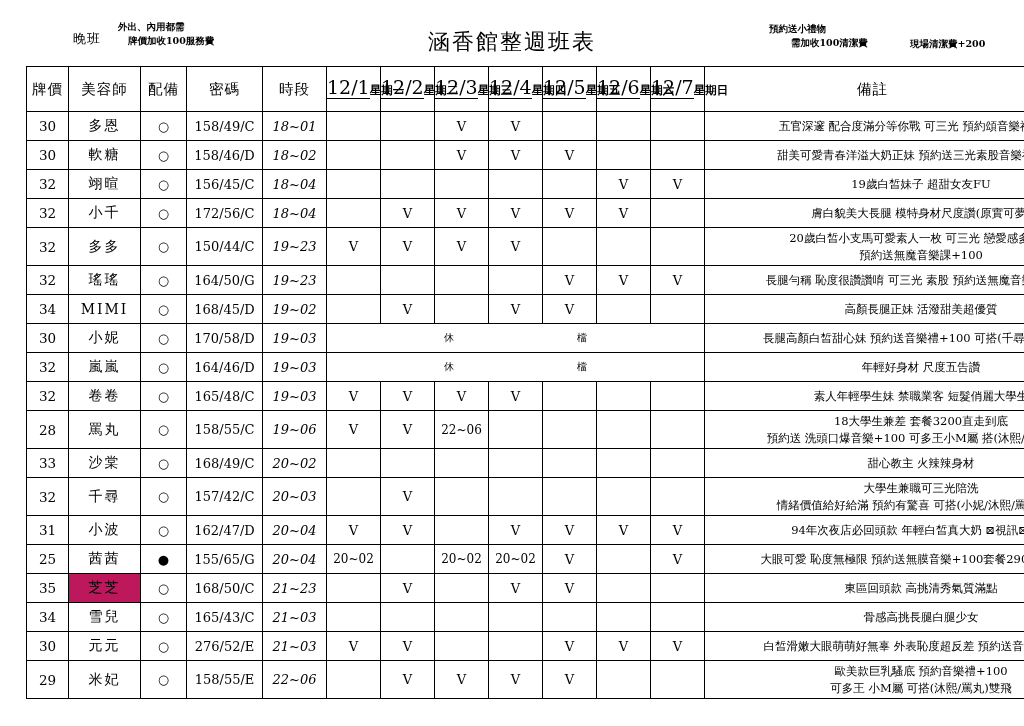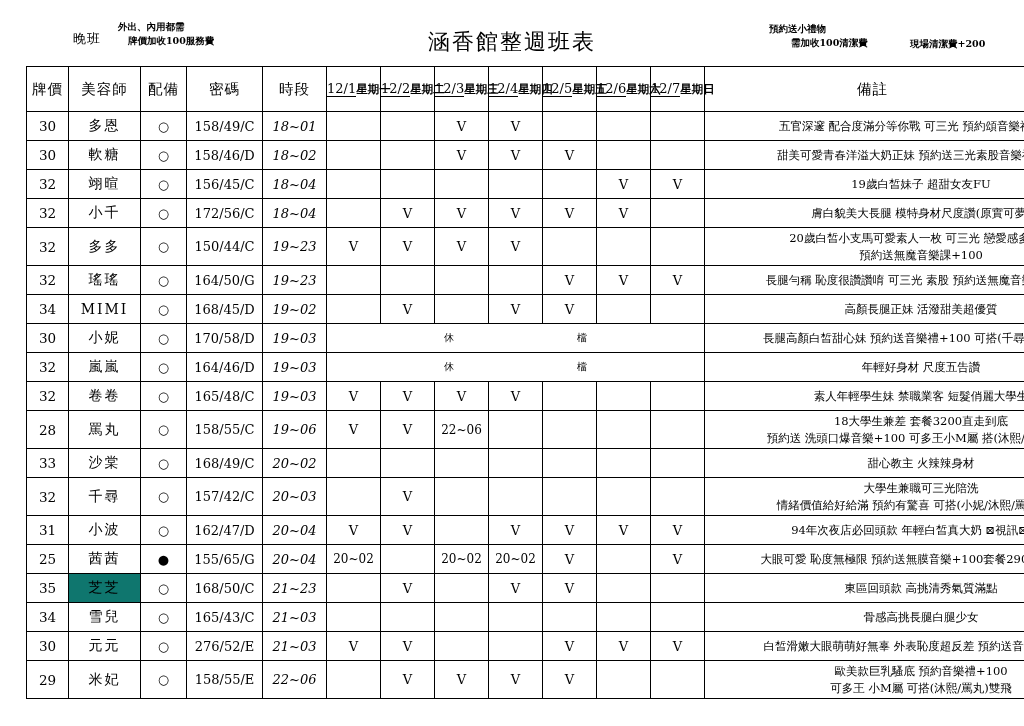--- a/index.html
+++ b/index.html
@@ -104,37 +104,37 @@
     letter-spacing: 1px;
     height: 44px;
   }
   .daycell {
     padding: 0 !important;
     height: 44px;
   }
   .day-inner { display: block; }
   .day-date {
     border-bottom: 1px solid #000;
-    font-size: 13px;
+    font-size: 19px;
     line-height: 21px;
     height: 21px;
   }
   .day-name {
     font-size: 11.5px;
     font-weight: bold;
     line-height: 22px;
     height: 22px;
   }
 
   
   tbody tr { height: 29px; }
   tbody tr.tall { height: 38px; }
   .price { font-size: 13.5px; }
   .name  { font-size: 14px; font-weight: bold; letter-spacing: 2px; }
-  .name.hl { background: #0f766e; }
+  .name.hl { background: #be185d; }
   .code  { font-size: 13px; }
   .time  { font-size: 13px; font-style: italic; }
   .vmark { font-size: 13px; font-weight: bold; }
   .range { font-size: 12px; }
   .note {
     text-align: left;
     font-size: 11.5px;
     padding-left: 6px !important;
     line-height: 1.42;
     position: relative;

